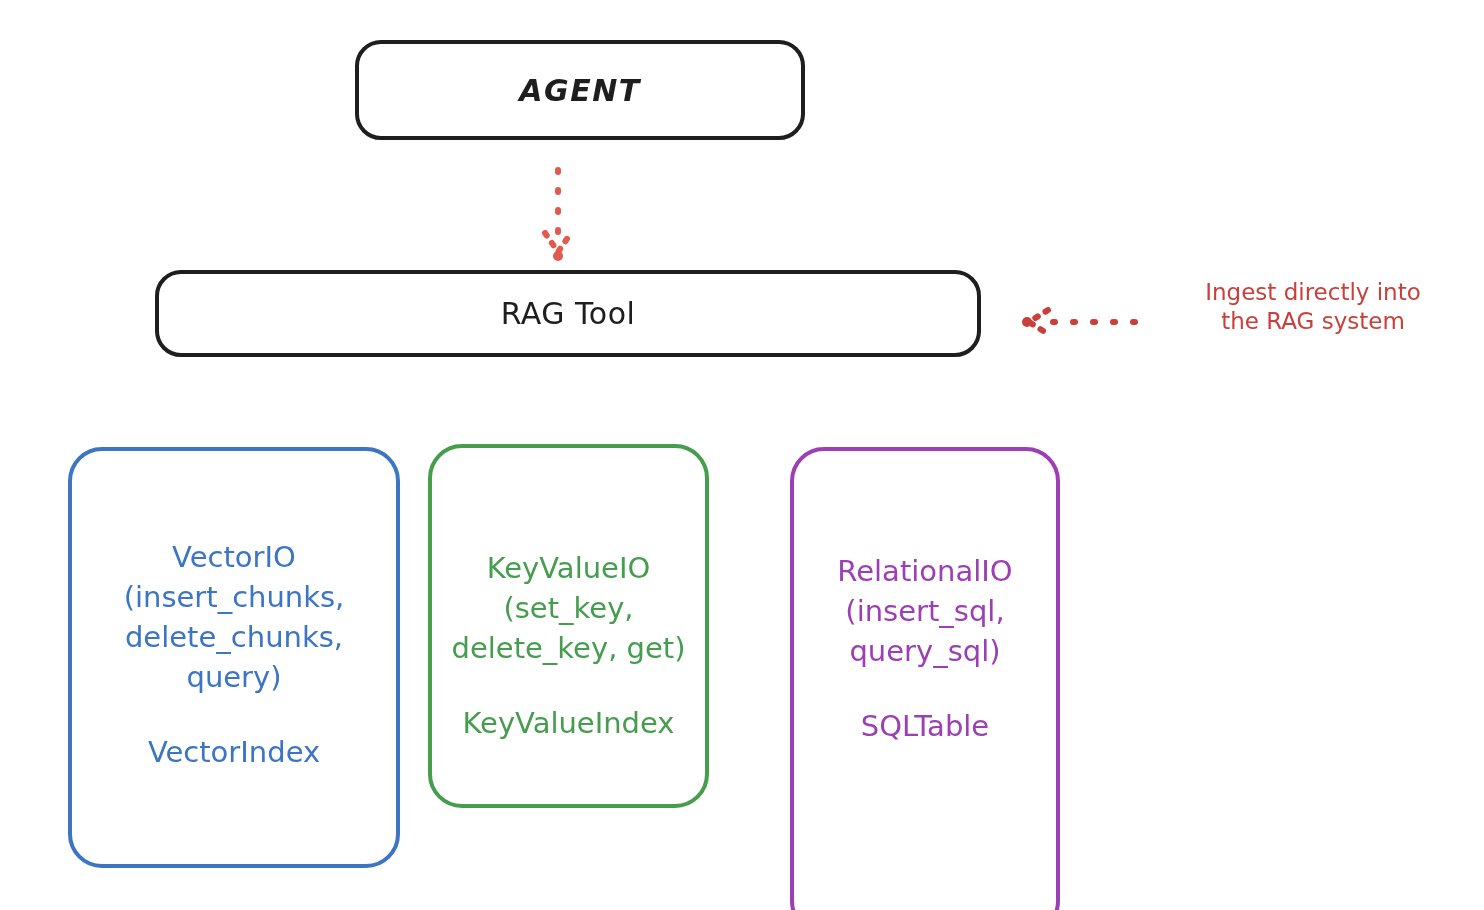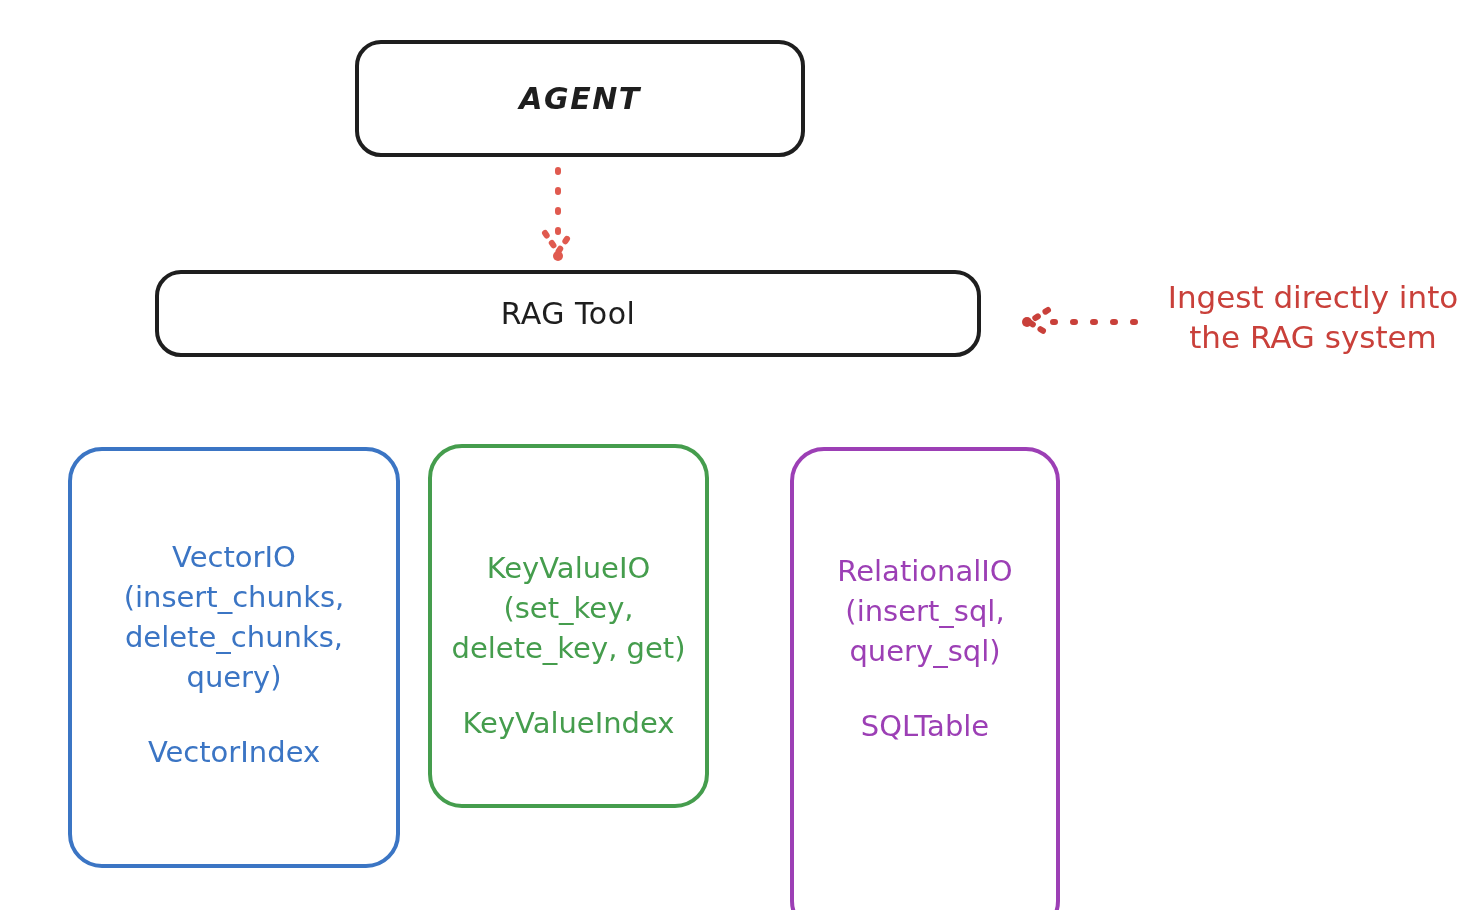--- a/index.html
+++ b/index.html
@@ -43,21 +43,21 @@
     font-weight: bold;
     font-style: italic;
     color: #1e1e1e;
     letter-spacing: 1.5px;
   }
 
   #agent-node {
     left: 355px;
     top: 40px;
     width: 450px;
-    height: 117px;
+    height: 100px;
   }
   #agent-node .node-label { font-size: 30px; }
 
   #rag-tool-node {
     left: 155px;
     top: 270px;
     width: 826px;
     height: 87px;
   }
   #rag-tool-node .node-label {
@@ -120,21 +120,21 @@
   #relationalio-node .api-sig,
   #relationalio-node .api-index { color: #9c3fb5; }
 
   
   #ingest-annotation {
     position: absolute;
     left: 1148px;
     top: 278px;
     width: 330px;
     color: #c9403a;
-    font-size: 31px;
+    font-size: 23px;
     line-height: 1.28;
     text-align: center;
     font-weight: 500;
     white-space: pre-line;
     z-index: 3;
   }
 </style>
 </head>
 <body>
 

